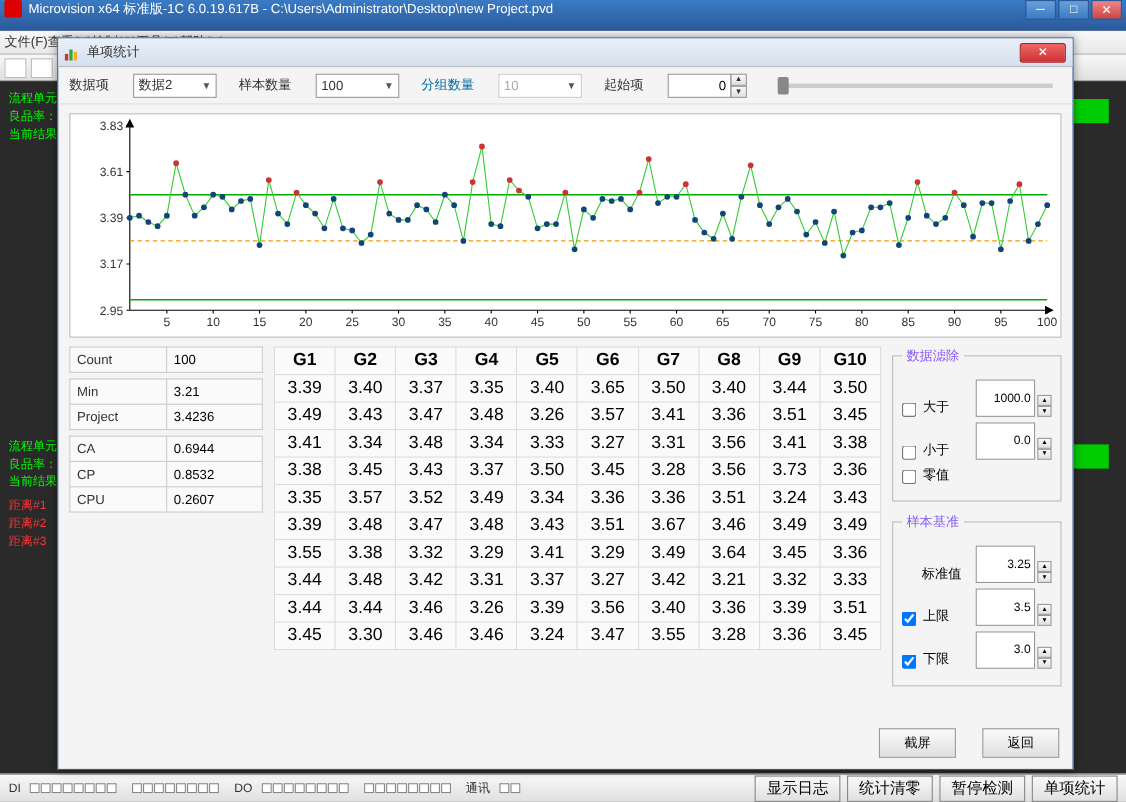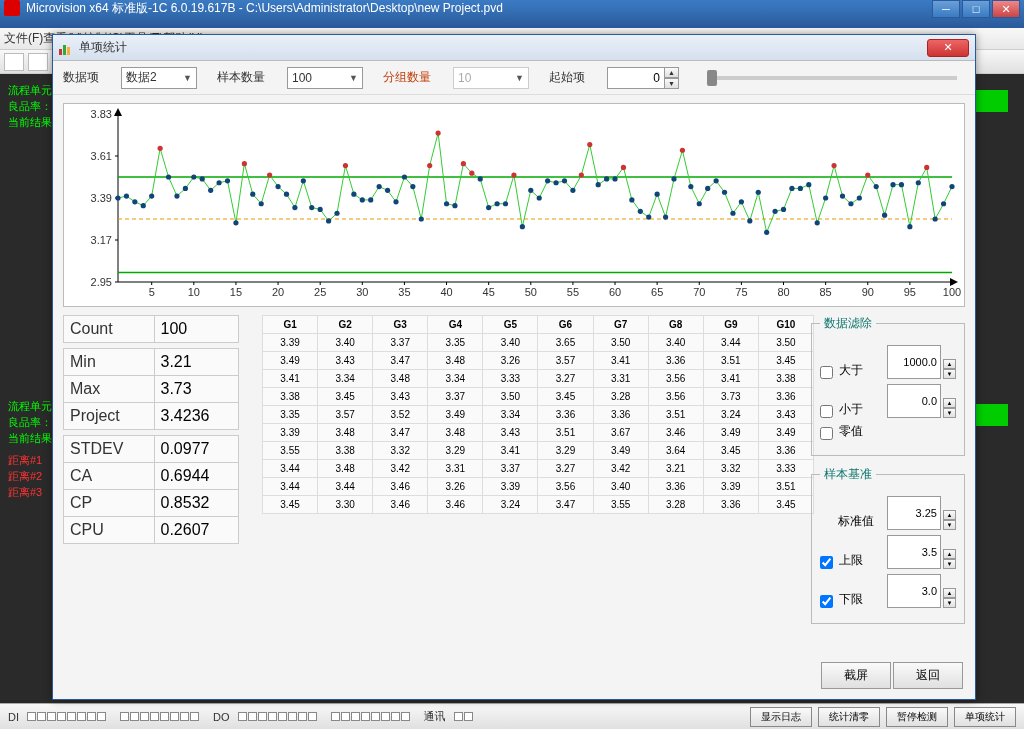--- a/index.html
+++ b/index.html
@@ -18,62 +18,62 @@
 .left-labels { position: absolute; left: 8px; top: 82px; font-size: 11px; color: #0f0; line-height: 16px; }
 .left-labels div { white-space: nowrap; }
 .left-labels2 { position: absolute; left: 8px; top: 398px; font-size: 11px; color: #0f0; line-height: 16px; }
 .left-labels2 .r { color: #f33; }
 .green-block { position: absolute; right: 16px; width: 44px; height: 22px; background: #0c0; }
 .gb1 { top: 90px; } .gb2 { top: 404px; }
 .bottom-bar { position: absolute; left: 0; bottom: 0; width: 1024px; height: 26px; background: linear-gradient(#f8f8f8,#e0e0e0); border-top: 1px solid #aaa; display: flex; align-items: center; font-size: 11px; padding: 0 8px; gap: 6px; }
 .bottom-bar .lbl { color: #333; margin-right: 2px; }
 .dot-group { display: flex; gap: 1px; margin-right: 8px; }
 .dot { width: 9px; height: 9px; border: 1px solid #888; background: #fff; }
-.btm-btn { border: 1px solid #888; background: linear-gradient(#fafafa,#e0e0e0); padding: 2px 10px; font-size: 10px; cursor: pointer; }
+.btm-btn { border: 1px solid #888; background: linear-gradient(#fafafa,#e0e0e0); padding: 2px 10px; font-size: 14px; cursor: pointer; }
 .dialog { position: absolute; left: 52px; top: 34px; width: 924px; height: 666px; background: #f4f4f4; border: 1px solid #285a9a; box-shadow: 0 0 8px rgba(0,0,0,0.4); }
 .dlg-title { height: 26px; background: linear-gradient(#eaf0f8,#d5e0ee); border-bottom: 1px solid #bbb; display: flex; align-items: center; padding: 3px 6px; font-size: 12px; color: #333; }
 .dlg-title .icon { width: 14px; height: 14px; margin-right: 6px; display: flex; gap: 1px; align-items: flex-end; }
 .dlg-title .icon span:nth-child(1){ width:3px; height:6px; background:#c33; }
 .dlg-title .icon span:nth-child(2){ width:3px; height:10px; background:#3a3; }
 .dlg-title .icon span:nth-child(3){ width:3px; height:8px; background:#fa3; }
 .dlg-title .tt { flex: 1; }
 .dlg-close { width: 42px; height: 18px; background: linear-gradient(#e66,#c33); color: white; border: 1px solid #a22; border-radius: 3px; display: flex; align-items: center; justify-content: center; font-size: 11px; cursor: pointer; }
 .controls-row { height: 34px; border-bottom: 1px solid #ddd; display: flex; align-items: center; padding: 0 10px; gap: 20px; font-size: 12px; color: #333; }
 .controls-row .lbl { margin-right: 2px; }
-.controls-row .lbl.grey { color: #c2410c; }
+.controls-row .lbl.grey { color: #0369a1; }
 .cmb { border: 1px solid #999; background: #fff; height: 22px; width: 76px; padding: 0 4px; display: flex; align-items: center; justify-content: space-between; font-size: 12px; cursor: pointer; }
 .cmb .arr { font-size: 9px; color: #555; }
 .cmb.disabled { color: #aaa; border-color: #ccc; }
 .spin { display: flex; align-items: center; }
 .spin input { border: 1px solid #999; height: 22px; width: 58px; padding: 0 4px; font-size: 12px; text-align: right; }
 .spin .arrs { display: flex; flex-direction: column; margin-left: -1px; }
 .spin .arrs div { width: 15px; height: 11px; border: 1px solid #999; background: linear-gradient(#fafafa,#e0e0e0); font-size: 7px; display: flex; align-items: center; justify-content: center; cursor: pointer; }
 .slider { flex: 1; height: 4px; background: #ccc; margin: 0 8px; position: relative; }
 .slider .thumb { position: absolute; left: 0; top: -6px; width: 10px; height: 16px; background: #888; border-radius: 2px; }
 .chart-box { margin: 8px 10px; height: 204px; border: 1px solid #bbb; background: #fff; position: relative; }
 .chart-box svg { position: absolute; left: 0; top: 0; }
 .stats-row { display: flex; padding: 0 10px; gap: 10px; height: 358px; }
 .stats-left { width: 176px; }
-.stats-left table { width: 100%; border-collapse: collapse; font-size: 16px; }
+.stats-left table { width: 100%; border-collapse: collapse; font-size: 12px; }
 .stats-left th, .stats-left td { border: 1px solid #ccc; padding: 4px 6px; background: #fafafa; text-align: left; }
 .stats-left th { color: #333; font-weight: normal; }
 .stats-left .gap td { height: 6px; border: none; background: transparent; padding: 0; }
 .stats-mid { flex: 1; }
-.stats-mid table { width: 100%; border-collapse: collapse; font-size: 10px; margin-left: 13px; }
+.stats-mid table { width: 100%; border-collapse: collapse; font-size: 16px; }
 .stats-mid th, .stats-mid td { border: 1px solid #ddd; padding: 3px 0; background: #fafafa; text-align: center; width: 10%; }
 .stats-right { width: 154px; font-size: 12px; }
 .stats-right fieldset { border: 1px solid #bbb; padding: 8px 8px 10px; margin-bottom: 10px; }
-.stats-right legend { padding: 0 4px; color: #0f766e; }
+.stats-right legend { padding: 0 4px; color: #8b5cf6; }
 .ctl-line { display: flex; align-items: flex-end; margin: 5px 0; gap: 2px; }
 .ctl-line input[type=checkbox] { margin-right: 4px; }
 .ctl-line .txt { flex: 1; }
 .ctl-line input[type=text] { border: 1px solid #999; height: 20px; width: 54px; padding: 16px 3px; font-size: 11px; text-align: right; }
 .ctl-line .arrs { display: flex; flex-direction: column; }
 .ctl-line .arrs div { width: 13px; height: 10px; border: 1px solid #999; background: linear-gradient(#fafafa,#e0e0e0); font-size: 6px; display: flex; align-items: center; justify-content: center; cursor: pointer; }
-.dlg-footer { position: absolute; right: 12px; bottom: 10px; display: flex; gap: 2px; }
+.dlg-footer { position: absolute; right: 12px; bottom: 10px; display: flex; gap: 24px; }
 .dlg-btn { border: 1px solid #999; background: linear-gradient(#fafafa,#e0e0e0); padding: 4px 22px; font-size: 12px; cursor: pointer; }
 </style>
 </head>
 <body>
 
 <div class="main-window">
   <div class="main-titlebar">
     <div class="icon"></div>
     <div class="title">Microvision x64 标准版-1C 6.0.19.617B - C:\Users\Administrator\Desktop\new Project.pvd</div>
     <div class="sys-btn">─</div>
@@ -378,33 +378,25 @@
                 <td>100</td>
               </tr>
           <tr class="gap">
                 <td colspan="2"></td>
               </tr>
           <tr>
                 <th>Min</th>
                 <td>3.21</td>
               </tr>
           <tr>
-                <th>Max</th>
-                <td>3.73</td>
-              </tr>
-          <tr>
                 <th>Project</th>
                 <td>3.4236</td>
               </tr>
           <tr class="gap">
                 <td colspan="2"></td>
-              </tr>
-          <tr>
-                <th>STDEV</th>
-                <td>0.0977</td>
               </tr>
           <tr>
                 <th>CA</th>
                 <td>0.6944</td>
               </tr>
           <tr>
                 <th>CP</th>
                 <td>0.8532</td>
               </tr>
           <tr>

